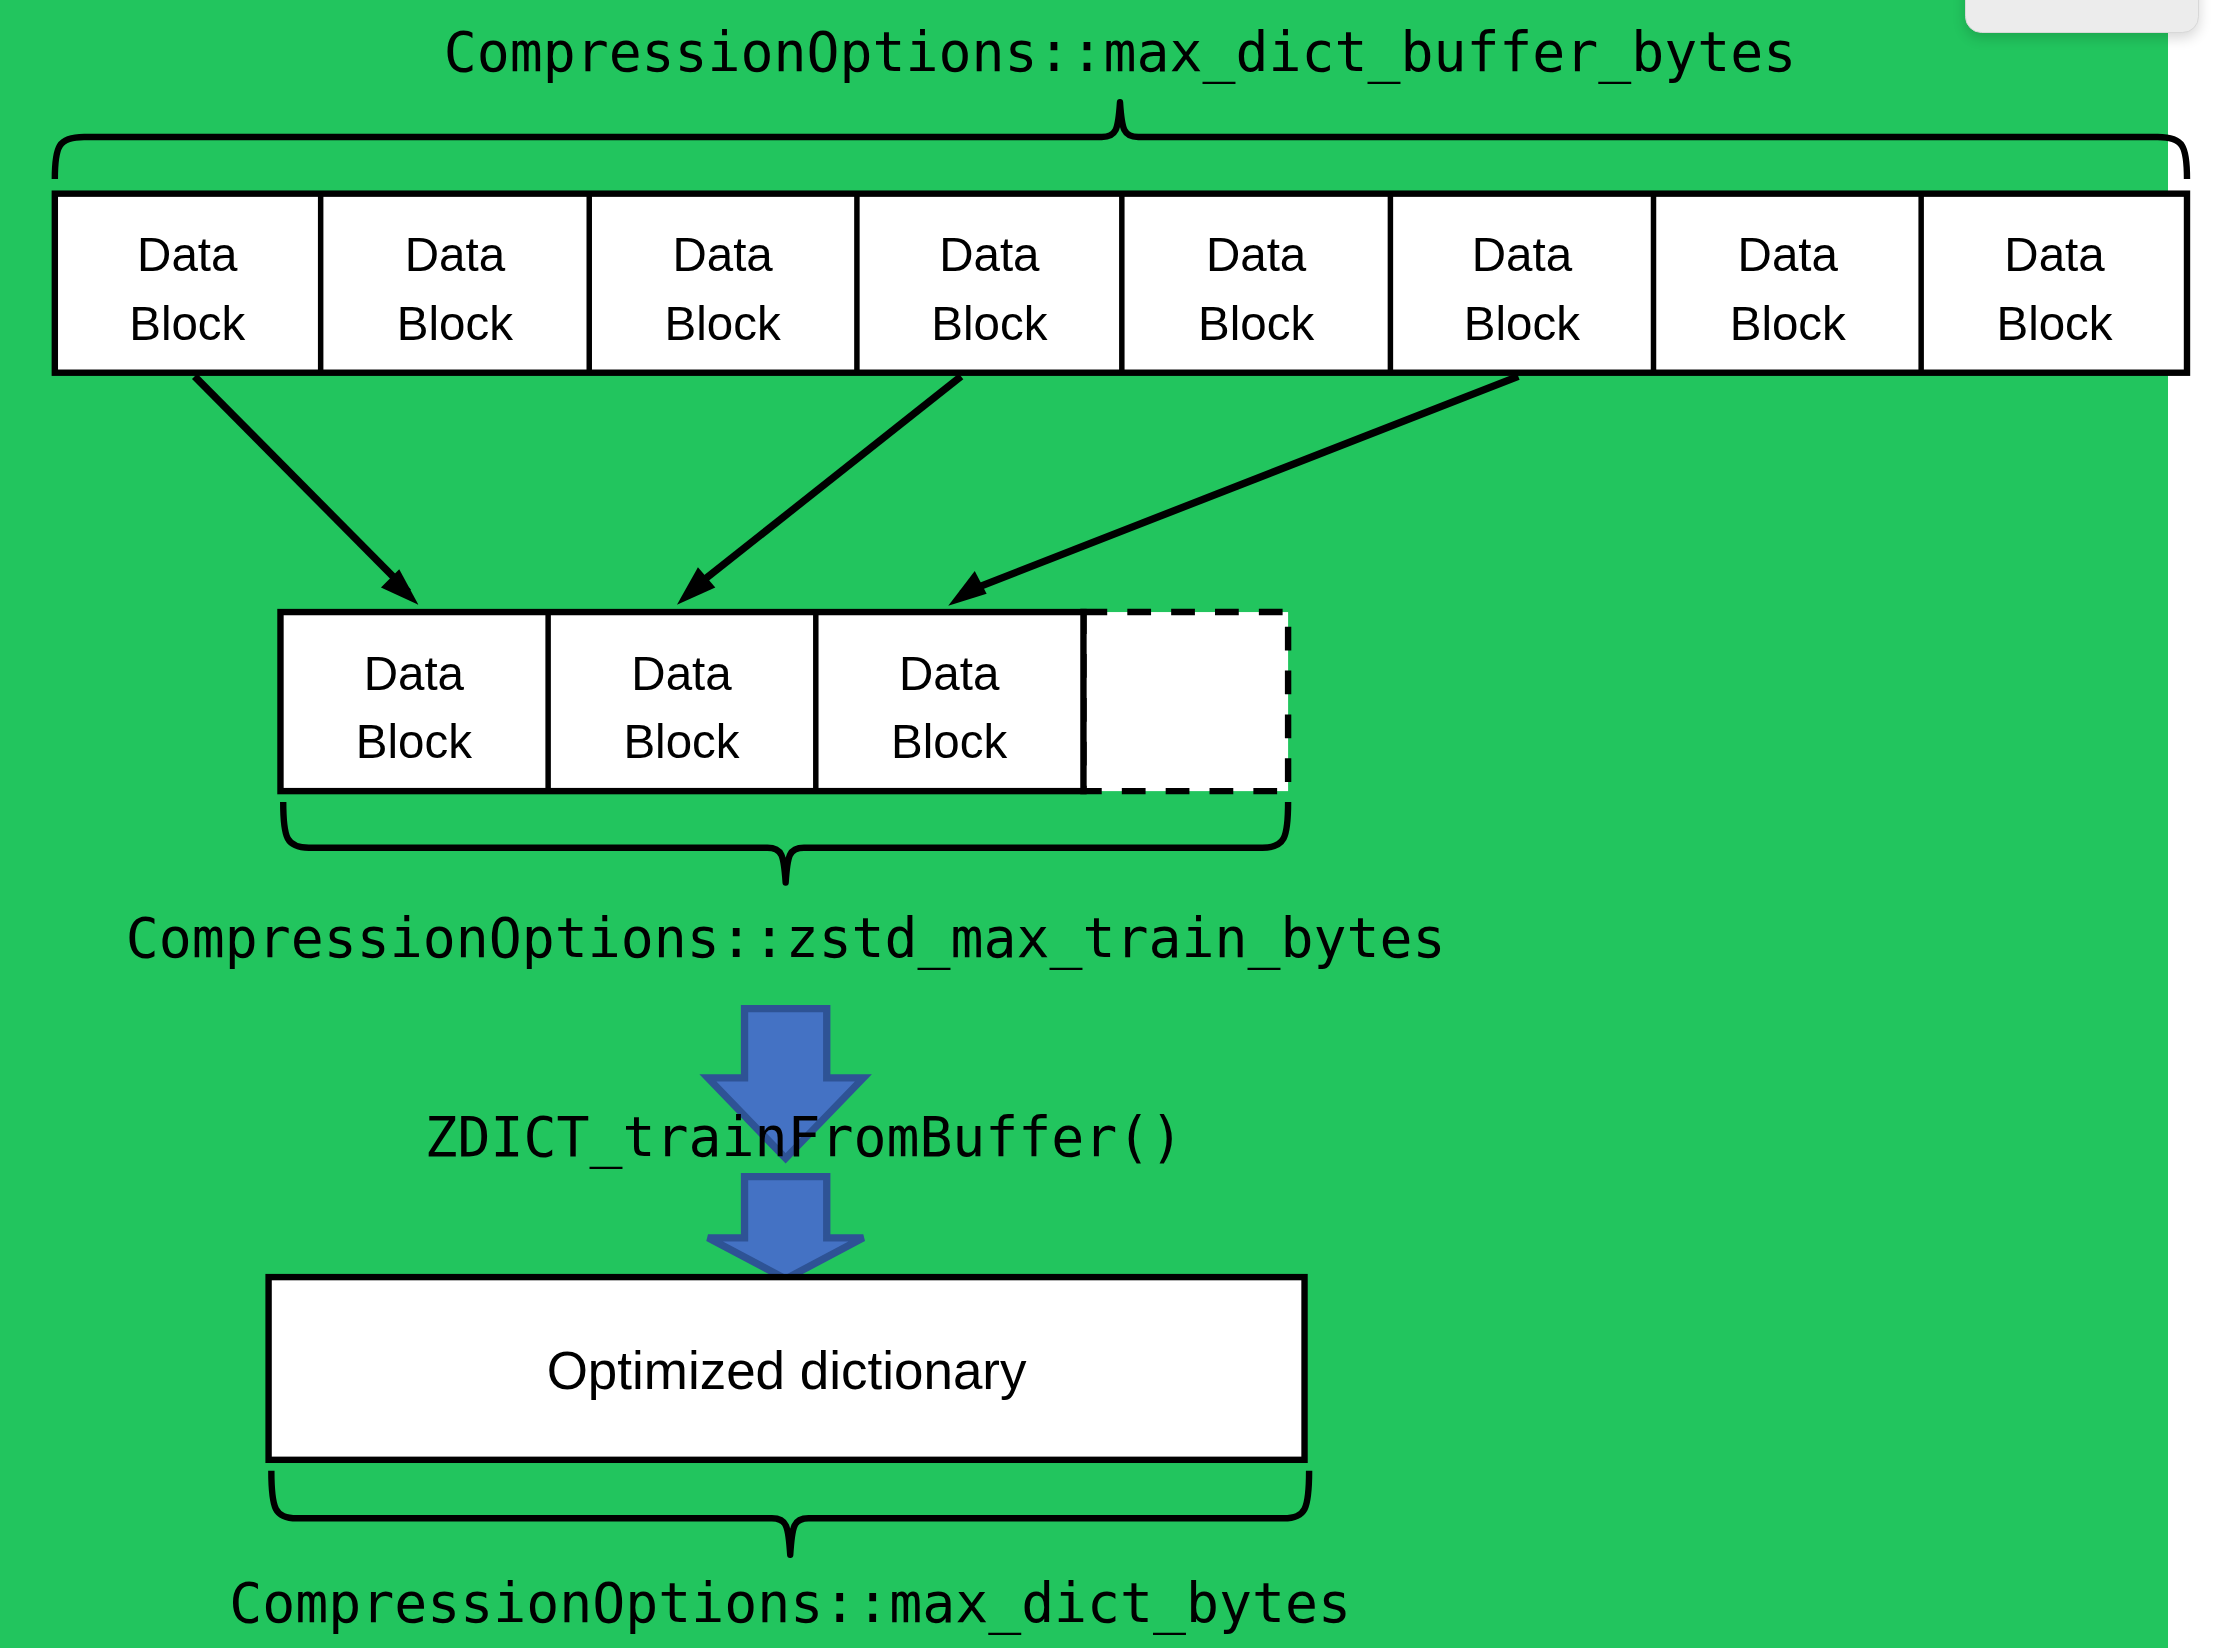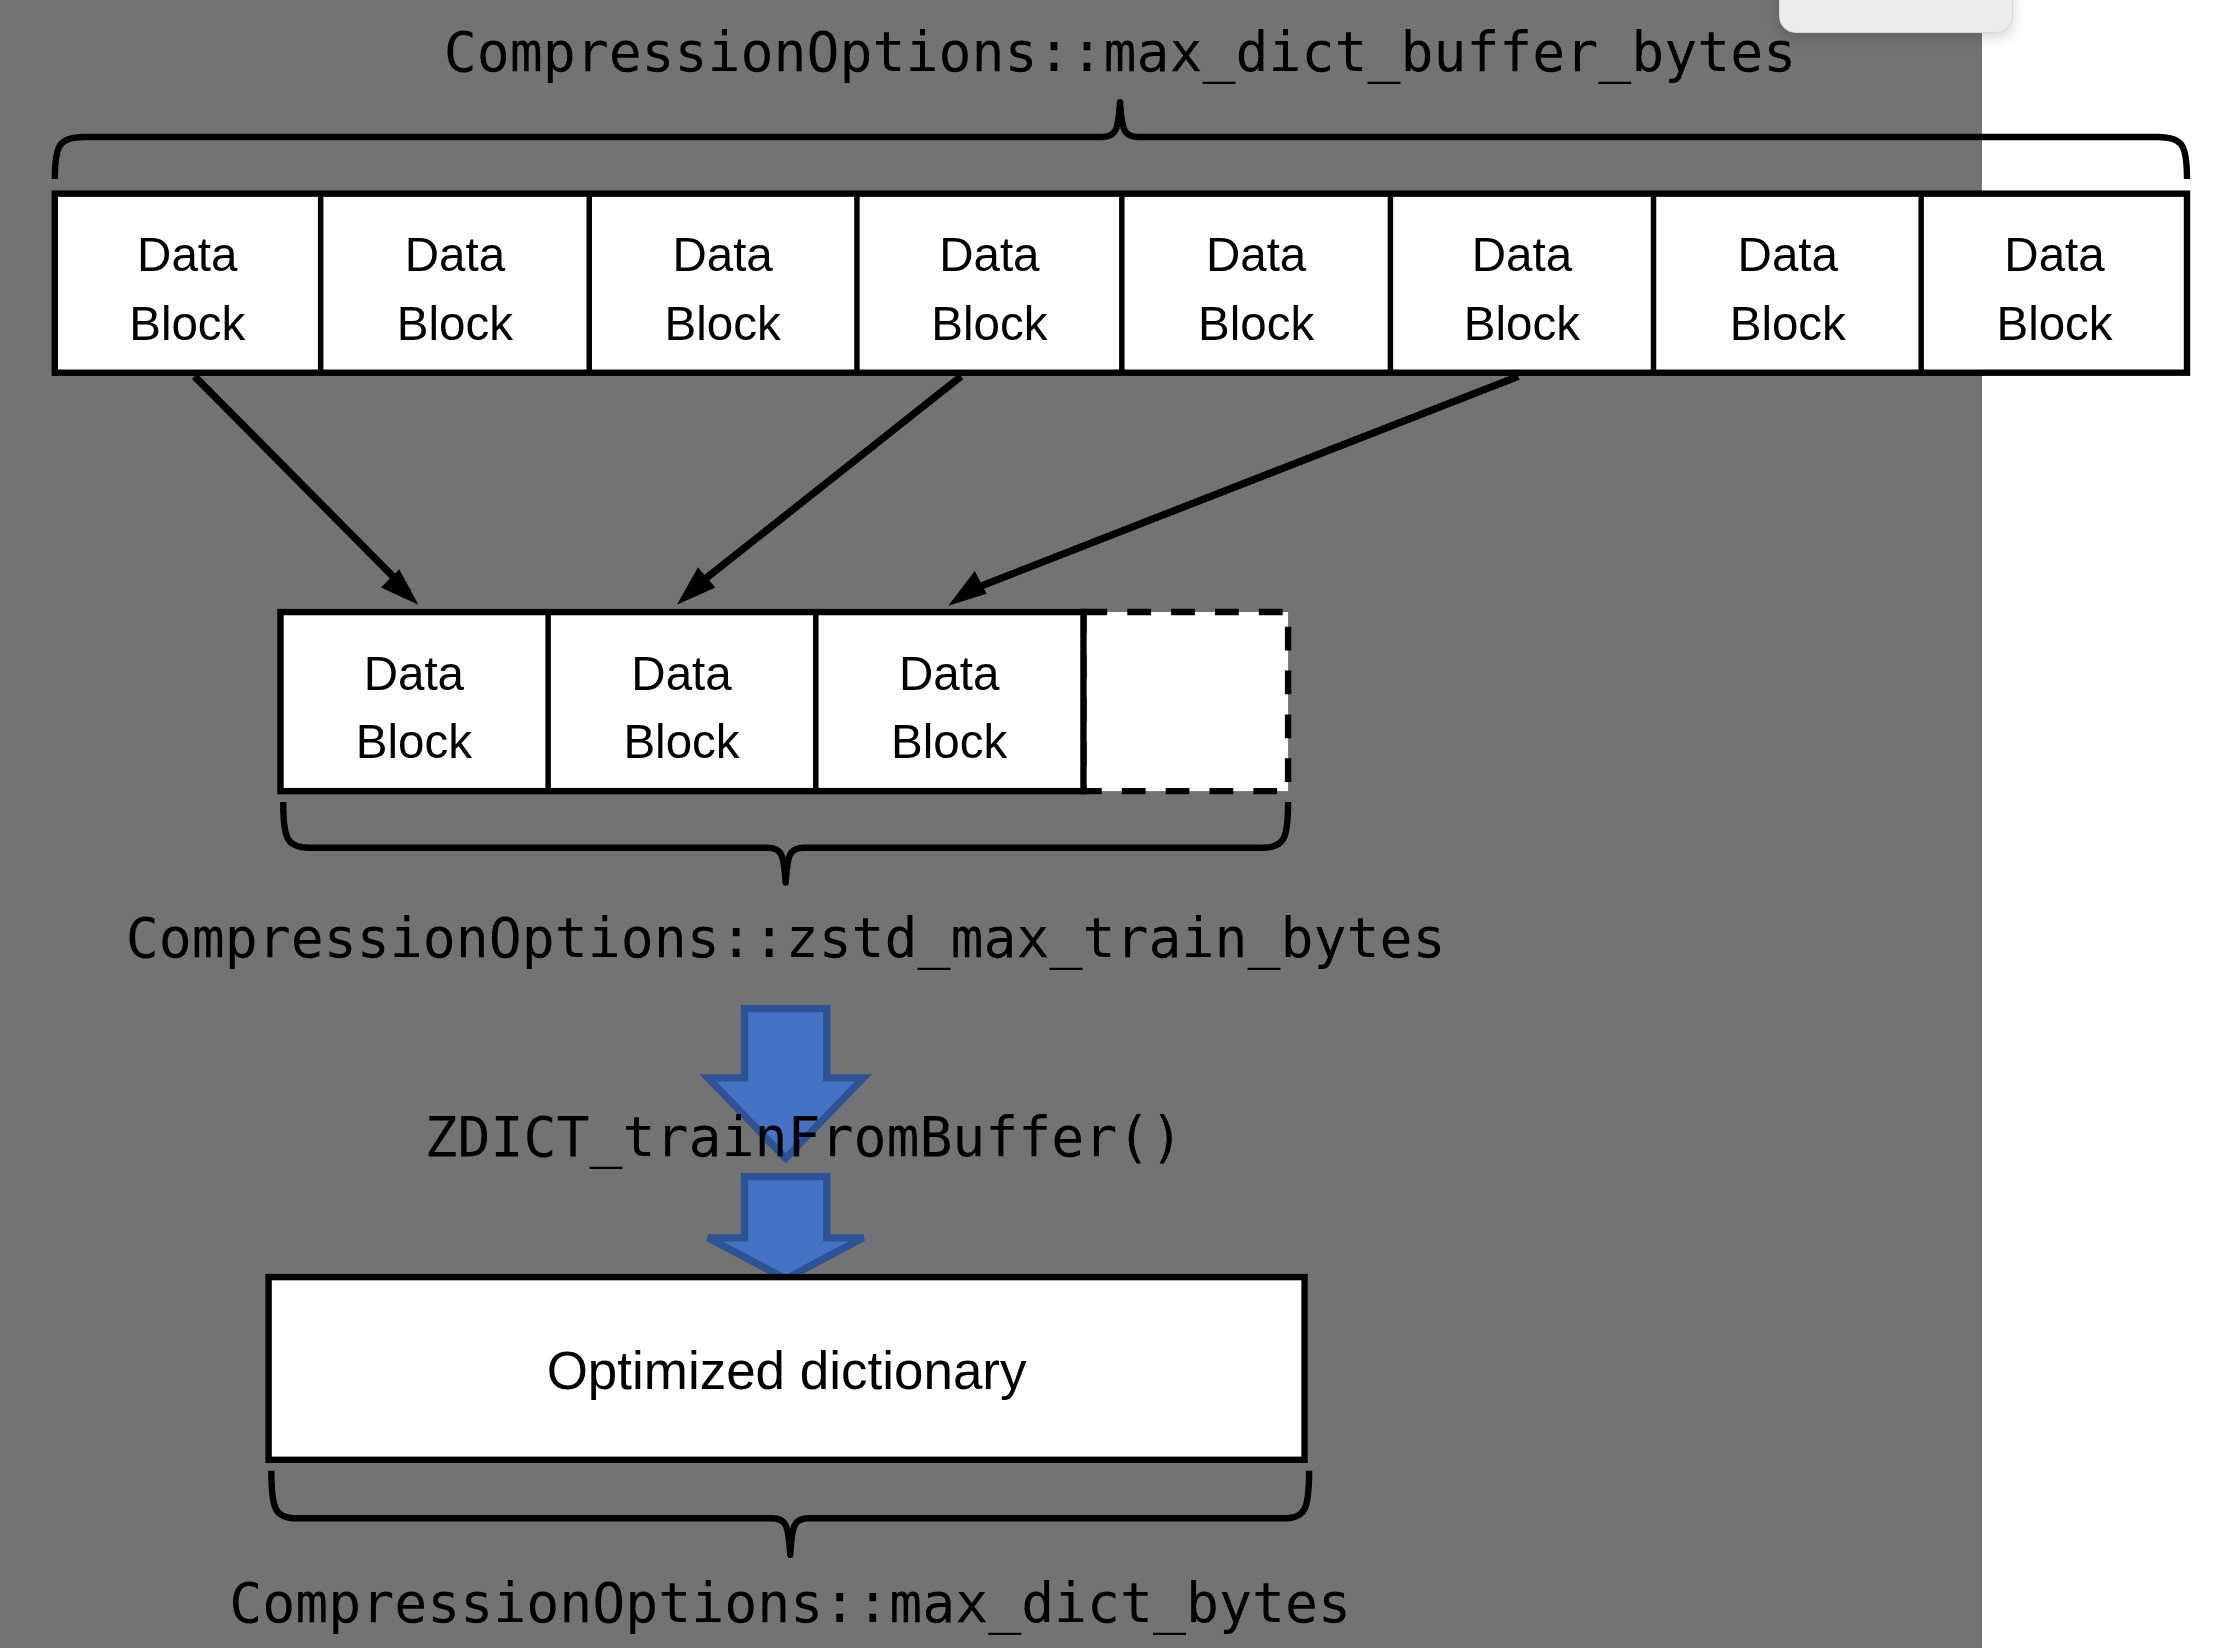--- a/index.html
+++ b/index.html
@@ -9,23 +9,23 @@
     background: #ffffff;
   }
   body {
     width: 2240px;
     height: 1648px;
     overflow: hidden;
     font-family: "Liberation Sans", sans-serif;
   }
   #stage {
     position: relative;
-    width: 1982px;
+    width: 2168px;
     height: 1648px;
-    background: #737373;
+    background: #22c55e;
   }
   #diagram {
     position: absolute;
     left: 0;
     top: 0;
     width: 2240px;
     height: 1648px;
     display: block;
   }
   .mono-label {

